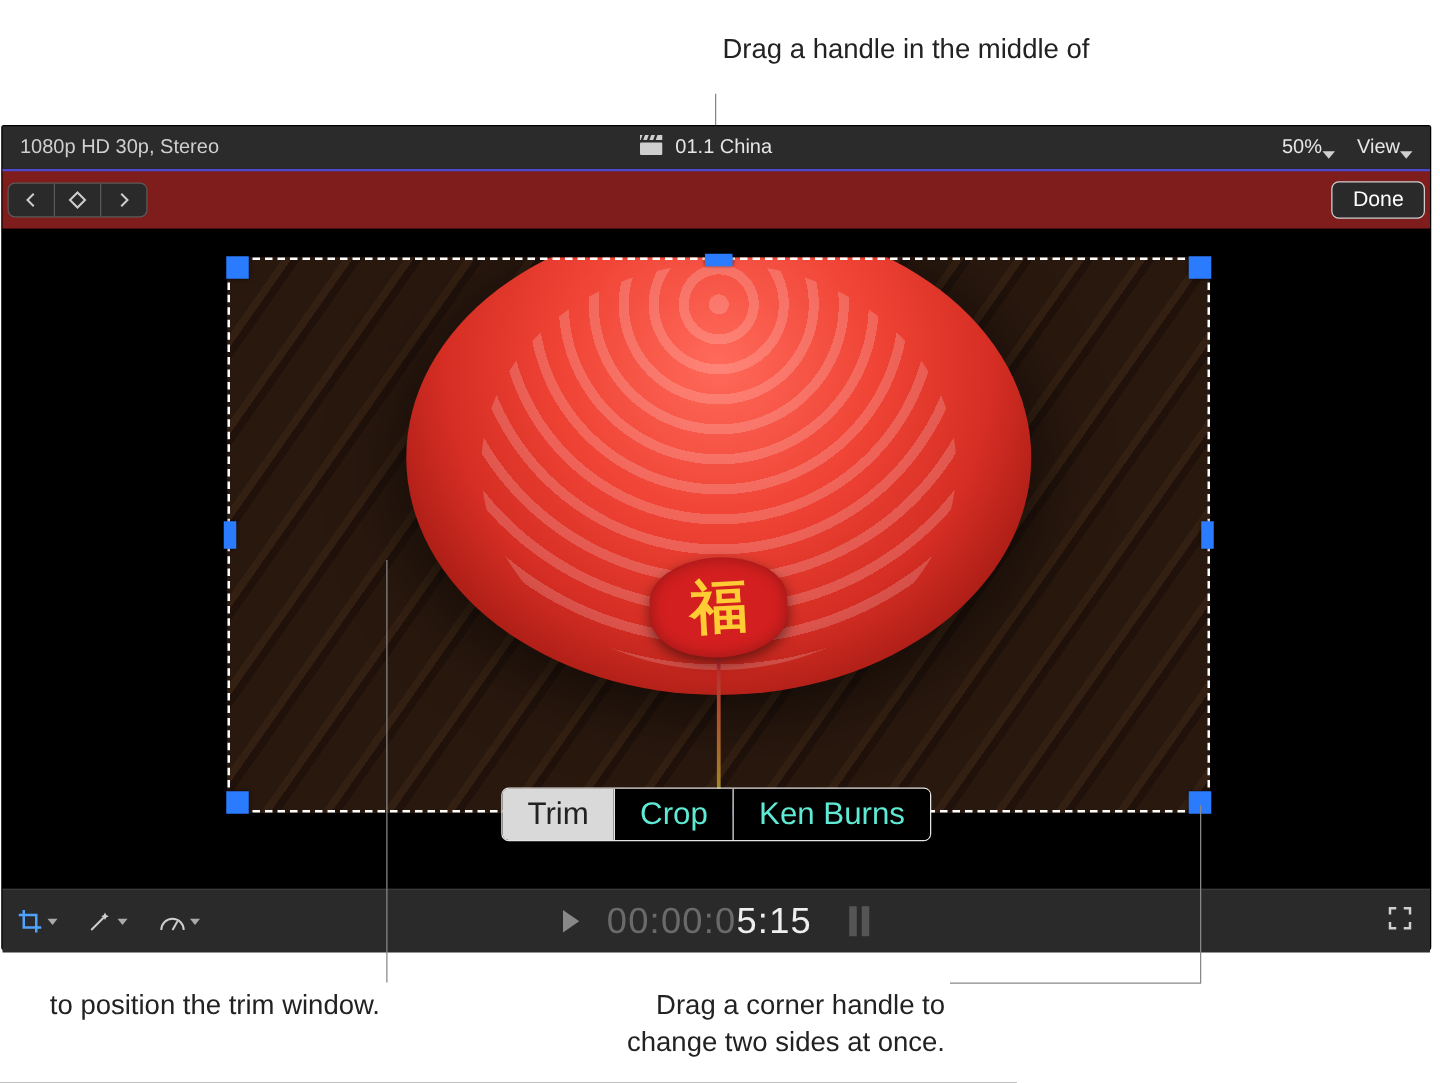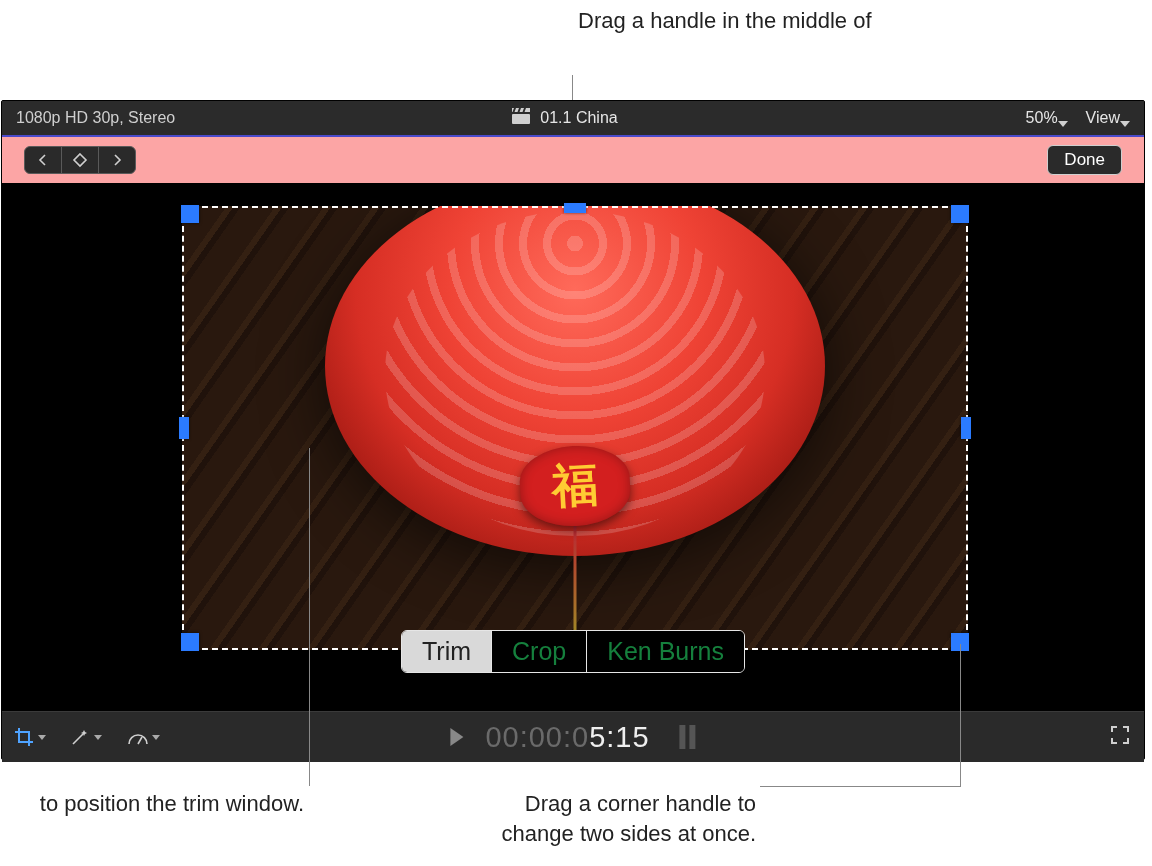--- a/index.html
+++ b/index.html
@@ -17,21 +17,21 @@
     overflow: hidden;
   }
   
   .callout {
     position: absolute;
     font-size: 22px;
     line-height: 1.35;
     color: #222;
   }
   .callout .line2 { display:block; }
-  .callout.tl { text-align:left; }
+  .callout.tl { text-align:left;margin-top:18px; }
   .callout.tr { text-align:right; }
   .callout-line {
     position: absolute;
     background: #888;
   }
   .callout-line.v { width:1px; }
   .callout-line.h { height:1px; }
 
   
   .panel {
@@ -63,24 +63,24 @@
   .panel-top .right {
     margin-left:auto; padding-right:14px; display:flex; align-items:center; gap:18px;
   }
   .zoom-group { display:flex; align-items:flex-end; gap:0; color:#e6e6e6; cursor:default;}
   .chevron-down {
     width:0;height:0;border-left:5px solid transparent;border-right:5px solid transparent;border-top:6px solid #d0d0d0;
   }
 
   .panel-sub {
     height: 46px;
-    background: #fca5a5;
+    background: #7f1d1d;
     border-top: 2px solid #4a4acb;
     display:flex; align-items:center; justify-content:space-between;
-    padding:0 22px;
+    padding:0 4px;
   }
   .seg-nav {
     display:flex;
     border:1px solid #5a5a5a;
     border-radius:6px;
     overflow:hidden;
     background:#2a2a2a;
   }
   .seg-nav .seg {
     width:36px;height:26px;display:flex;align-items:center;justify-content:center;color:#cfcfcf;
@@ -178,21 +178,21 @@
     display:flex;
     border:1px solid #e6e6e6;
     border-radius:6px;
     overflow:hidden;
     font-size:25px;
     z-index:3;
   }
   .mode-tabs .tab {
     padding:6px 20px;
     background:#000;
-    color:#15803d;
+    color:#5eead4;
   }
   .mode-tabs .tab + .tab { border-left:1px solid #e6e6e6; }
   .mode-tabs .tab.active {
     background:#d9d9d9;
     color:#222;
   }
 
   .panel-footer {
     height:50px;
     background:#2a2a2a;

